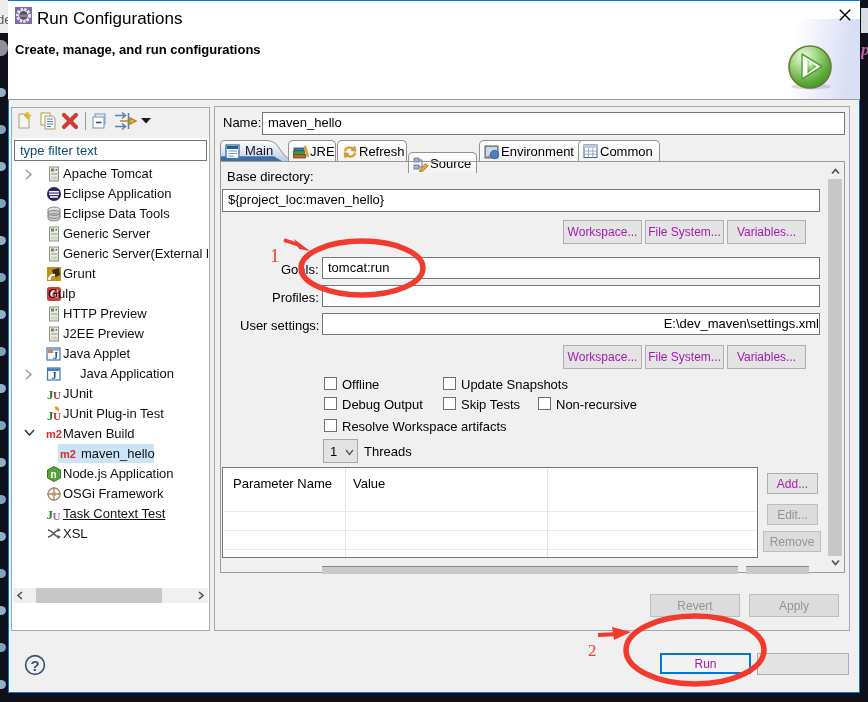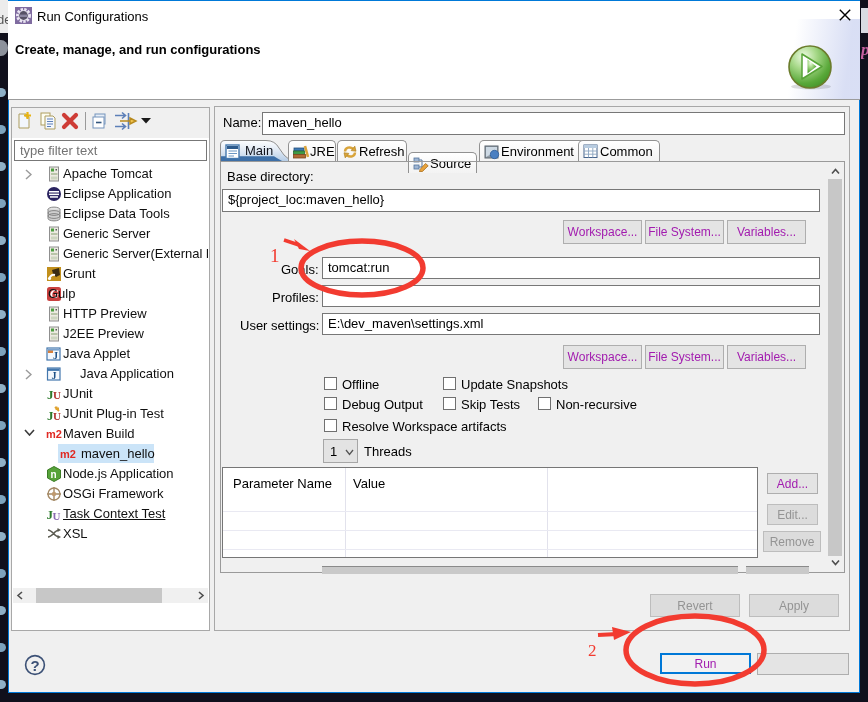--- a/index.html
+++ b/index.html
@@ -2,21 +2,21 @@
 <html><head>
 <meta charset="utf-8">
 <style>
 html,body{margin:0;padding:0;}
 #stage{position:relative;width:868px;height:702px;background:#10101c;overflow:hidden;
   font-family:"Liberation Sans",sans-serif;font-size:13px;color:#000;}
 .abs{position:absolute;}
 #dlg{position:absolute;left:8px;top:0;width:852px;height:693px;border:1px solid #0079d8;background:#f0f0f0;box-sizing:border-box;}
 #hdr{position:absolute;left:8px;top:1px;width:852px;height:99px;background:#fff;border-bottom:1px solid #9b9b9b;box-sizing:border-box;}
 #hdrgrad{position:absolute;right:0;top:18px;width:125px;height:80px;background:linear-gradient(97deg,rgba(219,224,246,0) 46%,rgba(215,221,244,.95) 88%);}
-.ttl{position:absolute;left:29px;top:8px;font-size:13px;}
+.ttl{position:absolute;left:29px;top:8px;font-size:17px;}
 .desc{position:absolute;left:7px;top:41px;font-size:13px;font-weight:bold;}
 .tbox{position:absolute;background:#fff;border:1px solid #777;box-sizing:border-box;font-size:13px;padding:2px 0 0 5px;overflow:hidden;white-space:nowrap;}
 .btn{position:absolute;background:#e4e4e4;border:1px solid #aeaeae;box-sizing:border-box;font-size:12px;text-align:center;color:#a21caf;white-space:nowrap;overflow:hidden;}
 .btn.dis{background:#dcdcdc;border-color:#bdbdbd;color:#949494;}
 .lbl{position:absolute;font-size:13px;white-space:nowrap;}
 .cb{position:absolute;width:13px;height:13px;background:#fff;border:1px solid #707070;box-sizing:border-box;}
 .tree-lbl{position:absolute;font-size:13px;white-space:nowrap;color:#101010;}
 .ticon{position:absolute;width:16px;height:16px;}
 svg{display:block;}
 </style>
@@ -109,21 +109,21 @@
       <path d="M79 11.5 L84.5 11.5" stroke="#33567e" stroke-width="1.6"></path>
 
       <path d="M98 4.5 L108 4.5 M105 1.5 L108.5 4.5 L105 7.5" stroke="#5c7fb8" stroke-width="1.6" fill="none"></path>
       <path d="M98 15.5 L108 15.5 M105 12.5 L108.5 15.5 L105 18.5" stroke="#5c7fb8" stroke-width="1.6" fill="none"></path>
       <line x1="111.5" y1="2" x2="111.5" y2="18" stroke="#5c7fb8" stroke-width="1.6"></line>
       <path d="M103 10 L113 10 L113 7 L119 10 L113 13 L113 10" fill="#f0c24c" stroke="#b88a1e" stroke-width="1.4"></path>
 
       <path d="M124 7 L134 7 L129 12.5 Z" fill="#1a1a1a"></path>
     </svg>
   </div>
-  <div class="tbox" style="left:14px;top:140px;width:193px;height:21px;color:#737373;">type filter text</div>
+  <div class="tbox" style="left:14px;top:140px;width:193px;height:21px;color:#0c4a6e;">type filter text</div>
   <div id="tree" class="abs" style="left:12px;top:163px;width:196px;height:424px;overflow:hidden;">
 
     <svg class="abs" style="left:13px;top:6px;" width="7" height="11" viewBox="0 0 7 11">
         <path d="M1 1 L6 5.5 L1 10" stroke="#9b9b9b" stroke-width="1.5" fill="none"></path>
       </svg>
     <svg class="abs ticon" style="left:34px;top:3px;" width="16" height="16" viewBox="0 0 16 16">
         <rect x="3.5" y="1" width="9" height="14" fill="#eceae2" stroke="#8f8f8f" stroke-width="1"></rect>
         <rect x="5" y="2.5" width="3" height="3" fill="#4a9e3f"></rect>
         <rect x="9.5" y="3" width="1.5" height="1.5" fill="#555"></rect>
         <rect x="5" y="7" width="6.5" height="2" fill="#b9c4a9"></rect>
@@ -342,21 +342,21 @@
   <div class="tbox" style="left:222px;top:189px;width:598px;height:23px;">${project_loc:maven_hello}</div>
   <div class="btn" style="left:563px;top:220px;width:79px;height:24px;padding-top:4px;">Workspace...</div>
   <div class="btn" style="left:645px;top:220px;width:79px;height:24px;padding-top:4px;">File System...</div>
   <div class="btn" style="left:727px;top:220px;width:79px;height:24px;padding-top:4px;">Variables...</div>
 
   <div class="lbl" style="left:281px;top:262px;">Goals:</div>
   <div class="tbox" style="left:322px;top:257px;width:498px;height:22px;">tomcat:run</div>
   <div class="lbl" style="left:272px;top:290px;">Profiles:</div>
   <div class="tbox" style="left:322px;top:285px;width:498px;height:22px;"></div>
   <div class="lbl" style="left:240px;top:318px;">User settings:</div>
-  <div class="tbox" style="left:322px;top:313px;width:498px;height:22px;">E:\dev_maven\settings.xml</div>
+  <div class="tbox" style="left:322px;top:313px;width:498px;height:22px;text-align:right;">E:\dev_maven\settings.xml</div>
 
   <div class="btn" style="left:563px;top:345px;width:79px;height:24px;padding-top:4px;">Workspace...</div>
   <div class="btn" style="left:645px;top:345px;width:79px;height:24px;padding-top:4px;">File System...</div>
   <div class="btn" style="left:727px;top:345px;width:79px;height:24px;padding-top:4px;">Variables...</div>
 
   <div class="cb" style="left:324px;top:377px;"></div>
     <div class="lbl" style="left:342px;top:377px;">Offline</div>
   <div class="cb" style="left:443px;top:377px;"></div>
     <div class="lbl" style="left:461px;top:377px;">Update Snapshots</div>
   <div class="cb" style="left:324px;top:397px;"></div>

